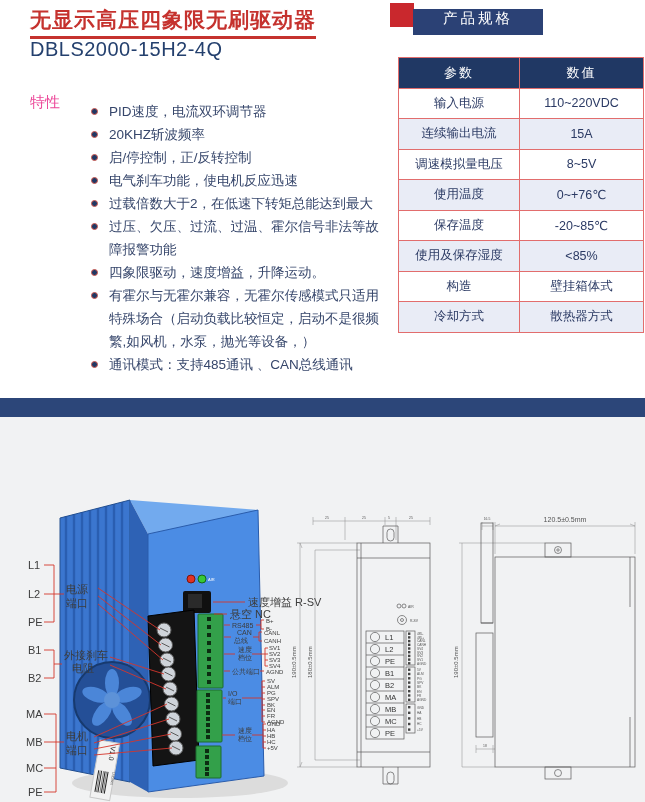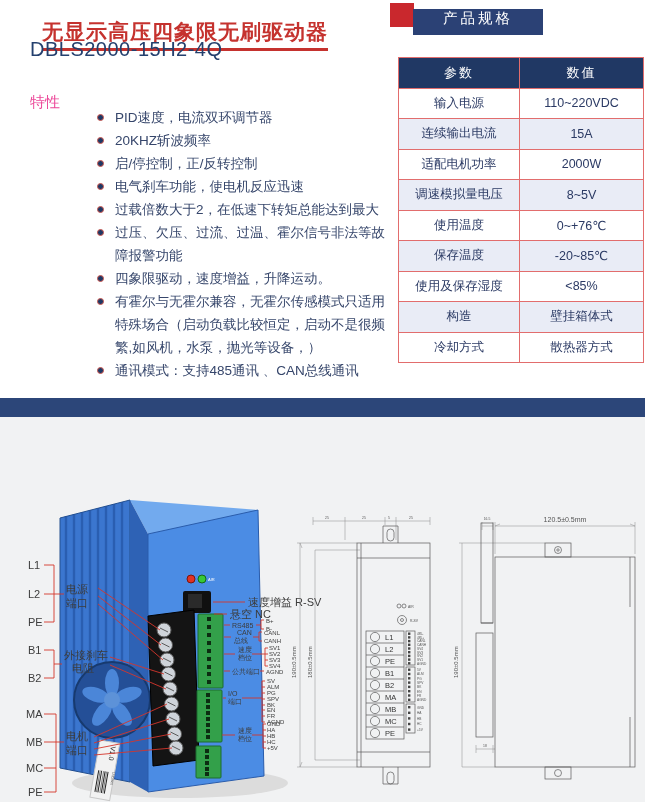--- a/index.html
+++ b/index.html
@@ -2,24 +2,24 @@
 <html><head>
 <meta charset="utf-8">
 <style>
   html,body{margin:0;padding:0;width:645px;height:802px;overflow:hidden;background:#ffffff;
     font-family:"Liberation Sans","DejaVu Sans",sans-serif;}
   .abs{position:absolute;}
   #page{position:relative;width:645px;height:802px;}
 
   
   #title{left:30px;top:6px;font-size:21px;font-weight:bold;color:#c5322e;
-    border-bottom:3px solid #c5322e;padding-bottom:2px;letter-spacing:1px;display:inline-block;margin:12px;}
+    border-bottom:3px solid #c5322e;padding-bottom:2px;letter-spacing:1px;display:inline-block;margin:0;}
   #model{left:30px;top:38px;font-size:20px;font-weight:500;color:#24406e;letter-spacing:0.5px;}
   #features-label{left:30px;top:93px;font-size:15px;color:#ec4899;}
-  #features{left:78px;top:90px;width:294px;margin:16px;padding:0;list-style:none;}
+  #features{left:78px;top:90px;width:294px;margin:10px;padding:0;list-style:none;}
   #features li{position:relative;padding-left:21px;font-size:13.5px;line-height:23px;color:#36466b;}
   #features .dot{position:absolute;left:3px;top:8px;width:5px;height:5px;background:#1f3864;
     border:1.5px solid #cf5a52;border-radius:50%;}
 
   
   #red-sq{left:390px;top:3px;width:24px;height:24px;background:#c9282d;}
   #banner{left:413px;top:9px;width:130px;height:26px;background:#2b4175;color:#ffffff;
     font-size:14.5px;letter-spacing:3px;display:flex;align-items:flex-start;justify-content:center;}
   #spec-table{left:398px;top:57px;width:246px;border-collapse:collapse;}
   #spec-table th,#spec-table td{border:1px solid #e26d6d;text-align:center;height:29.5px;padding:0;}
@@ -77,24 +77,20 @@
       </tr>
     </thead>
     <tbody>
       <tr>
           <td>输入电源</td>
           <td>110~220VDC</td>
         </tr>
       <tr>
           <td>连续输出电流</td>
           <td>15A</td>
-        </tr>
-      <tr>
-          <td>适配电机功率</td>
-          <td>2000W</td>
         </tr>
       <tr>
           <td>调速模拟量电压</td>
           <td>8~5V</td>
         </tr>
       <tr>
           <td>使用温度</td>
           <td>0~+76℃</td>
         </tr>
       <tr>

